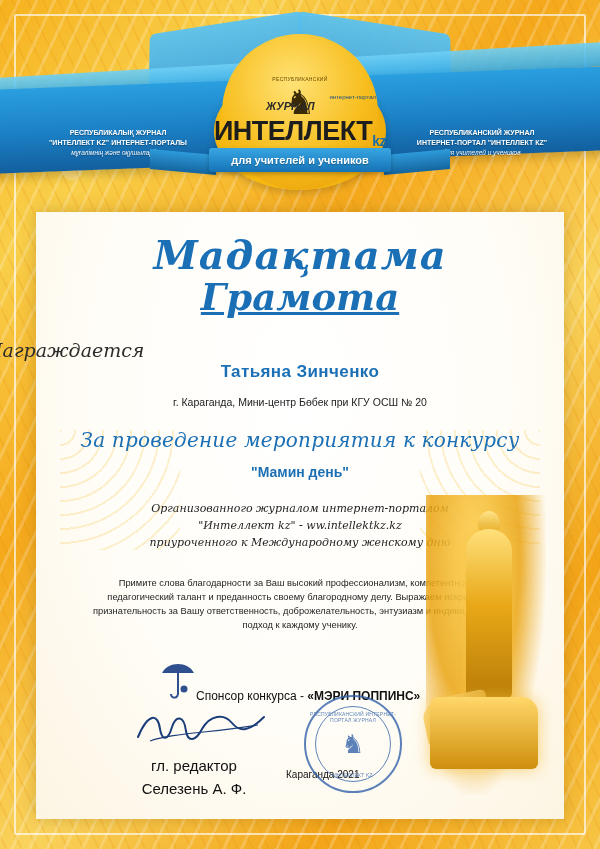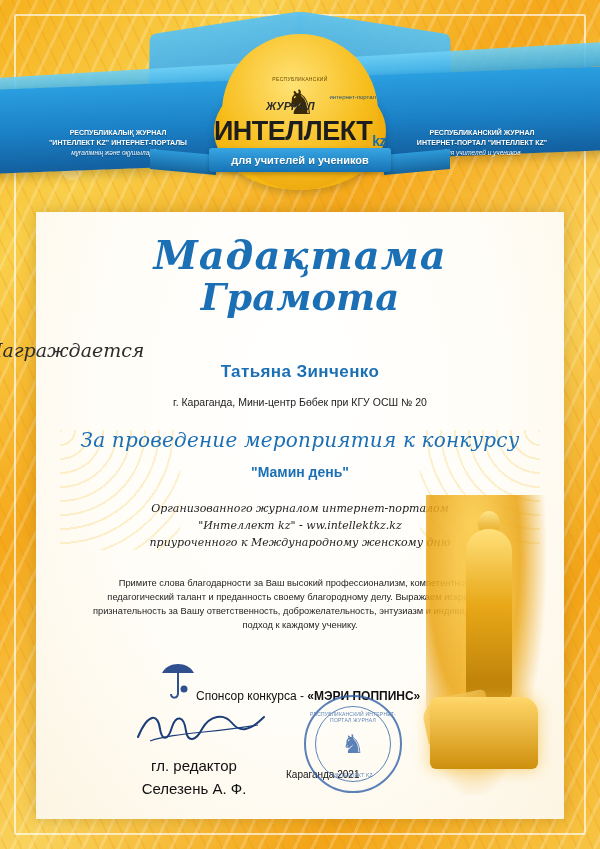--- a/index.html
+++ b/index.html
@@ -238,20 +238,21 @@
   }
   .title-ru {
     font-family: "DejaVu Serif", serif;
     font-style: italic;
     font-weight: bold;
     font-size: 37px;
     color: #1a6fb5;
     margin-top: 2px;
     line-height: 1.05;
     text-shadow: 1px 1px 0 rgba(255,255,255,.9);
+    text-decoration: underline;
   }
   .awarded {
     font-family: "DejaVu Serif", serif;
     font-style: italic;
     font-size: 19px;
     color: #2c2c2c;
     margin-top: 22px;
     margin-left: -150px;
     text-align: left;
     padding-left: 70px;

